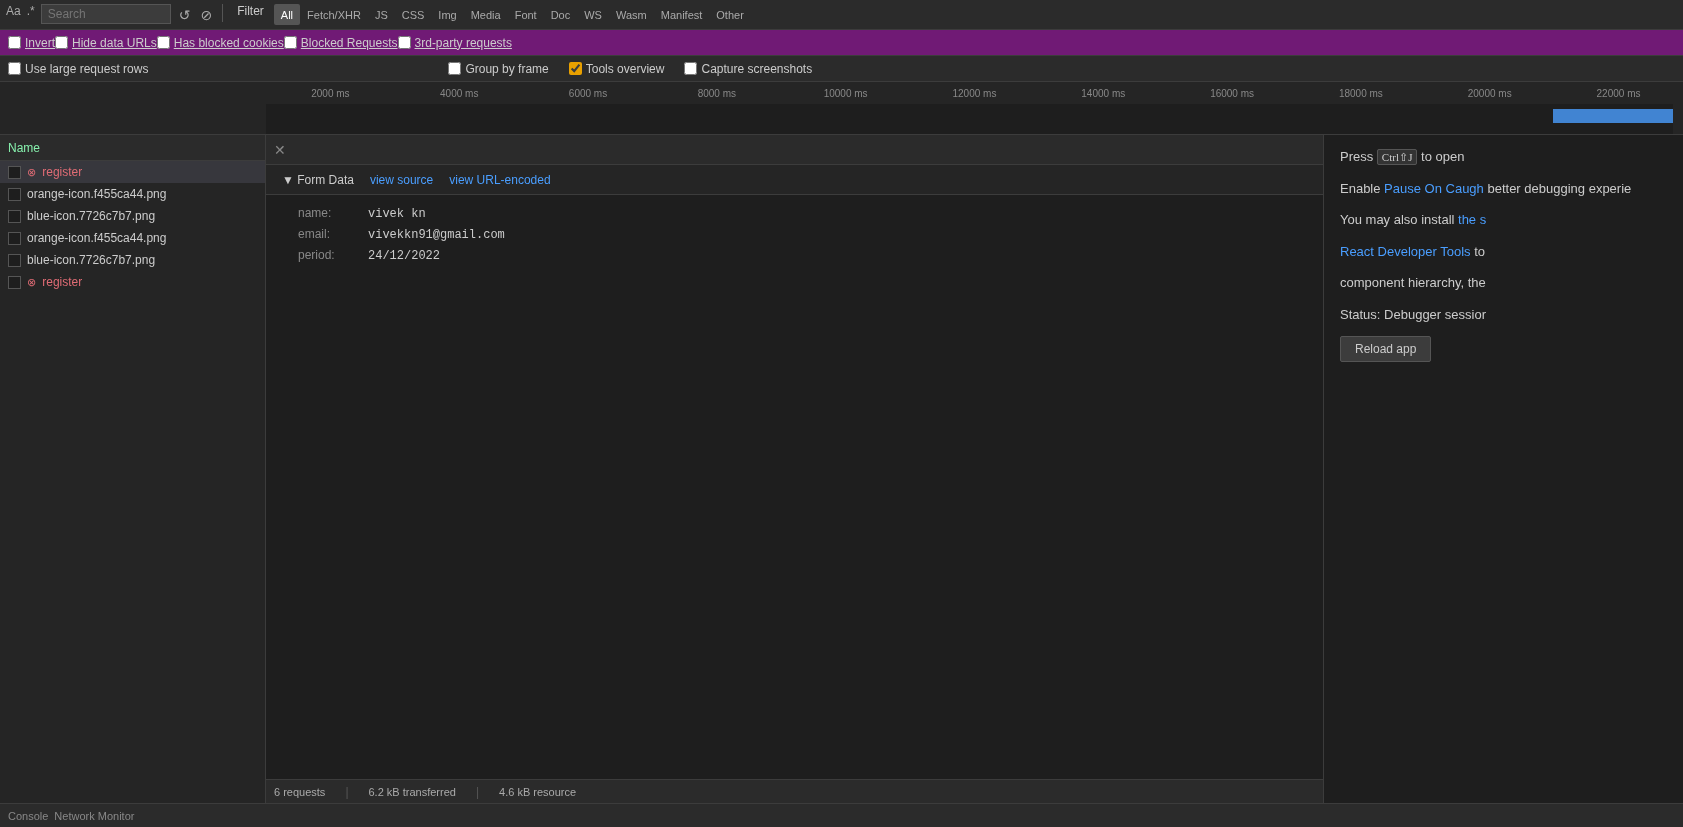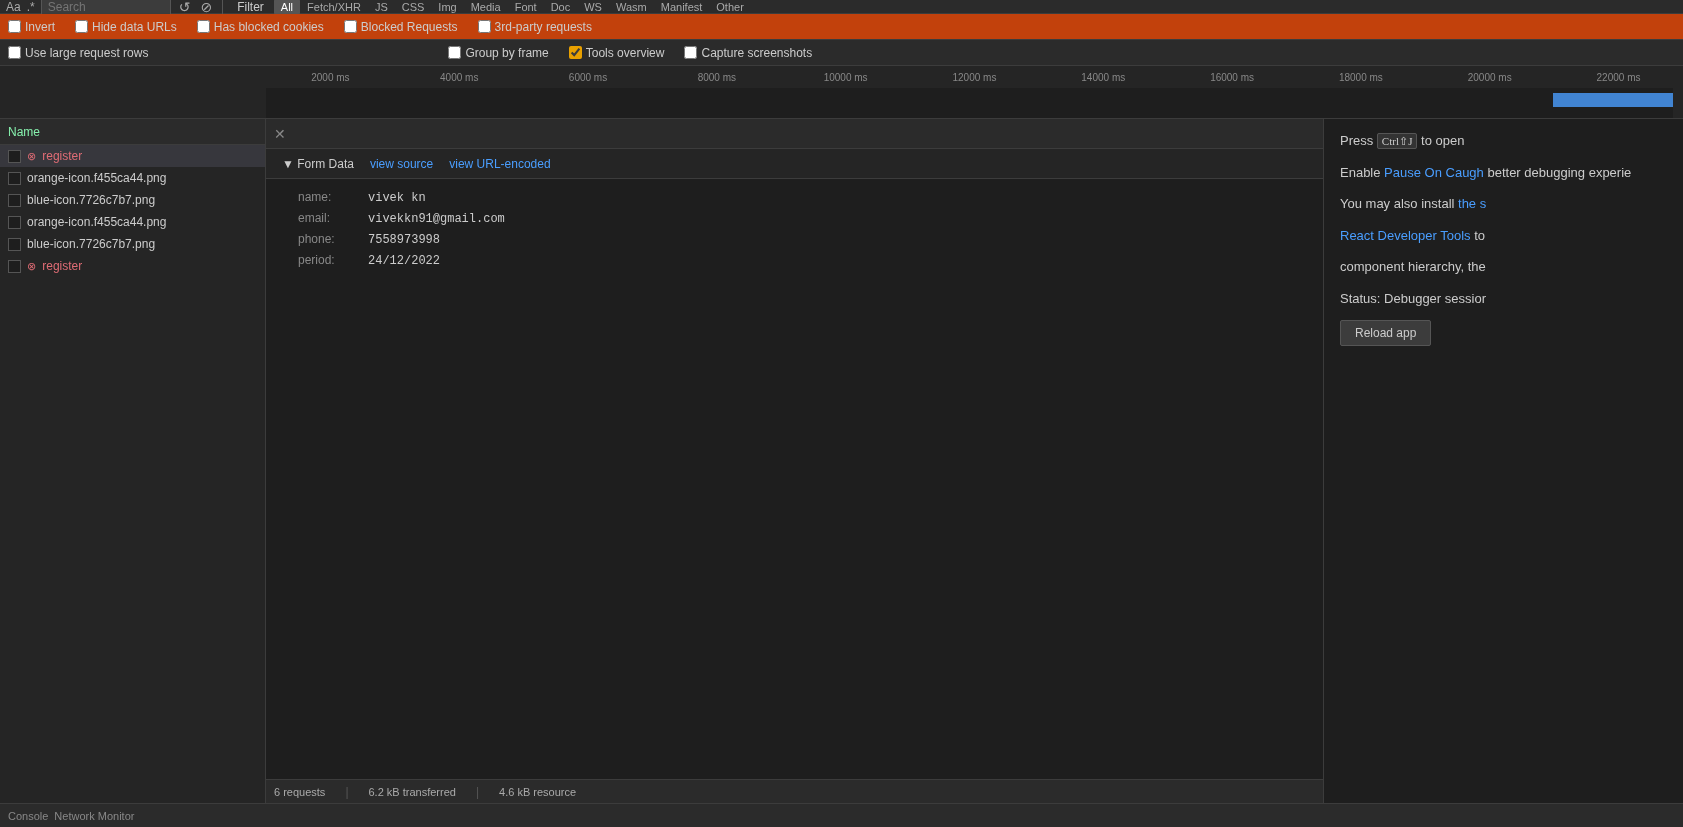--- a/index.html
+++ b/index.html
@@ -11,27 +11,26 @@
       width: 1683px;
       height: 827px;
       overflow: hidden;
       display: flex;
       flex-direction: column;
     }
 
     
     .toolbar {
       display: flex;
-      align-items: center;
       background: #2b2b2b;
       border-bottom: 1px solid #3c3c3c;
       padding: 4px 6px;
       gap: 6px;
       flex-shrink: 0;
-      height: 14px;
+      height: 30px;
     }
     .toolbar-text {
       color: #aaa;
       font-size: 12px;
     }
     .toolbar-search {
       background: #3c3c3c;
       border: 1px solid #555;
       color: #ccc;
       padding: 2px 6px;
@@ -75,26 +74,26 @@
     .filter-type-btn.active {
       background: #555;
       color: #fff;
       border-radius: 2px;
     }
 
     
     .checkboxes-row {
       display: flex;
       align-items: center;
-      background: #c2410c;
+      background: #701a75;
       border-bottom: 1px solid #3c3c3c;
       padding: 3px 8px;
-      gap: 20px;
       flex-shrink: 0;
       height: 26px;
+      text-decoration: underline;
     }
     .cb-item {
       display: flex;
       align-items: center;
       gap: 4px;
       color: #ccc;
       font-size: 12px;
     }
     .cb-item input[type="checkbox"] {
       accent-color: #e8a000;
@@ -528,24 +527,20 @@
         <a class="form-data-link" href="#">view URL-encoded</a>
       </div>
       <div class="form-data-rows" id="form-data-rows">
           <div class="form-data-row">
             <span class="form-key">name:</span>
             <span class="form-value"> vivek kn</span>
           </div>
           <div class="form-data-row">
             <span class="form-key">email:</span>
             <span class="form-value"> vivekkn91@gmail.com</span>
-          </div>
-          <div class="form-data-row">
-            <span class="form-key">phone:</span>
-            <span class="form-value"> 7558973998</span>
           </div>
           <div class="form-data-row">
             <span class="form-key">period:</span>
             <span class="form-value"> 24/12/2022</span>
           </div>
         </div>
     </div>
 
     <div class="status-bar">
       <span class="status-text">6 requests</span>

